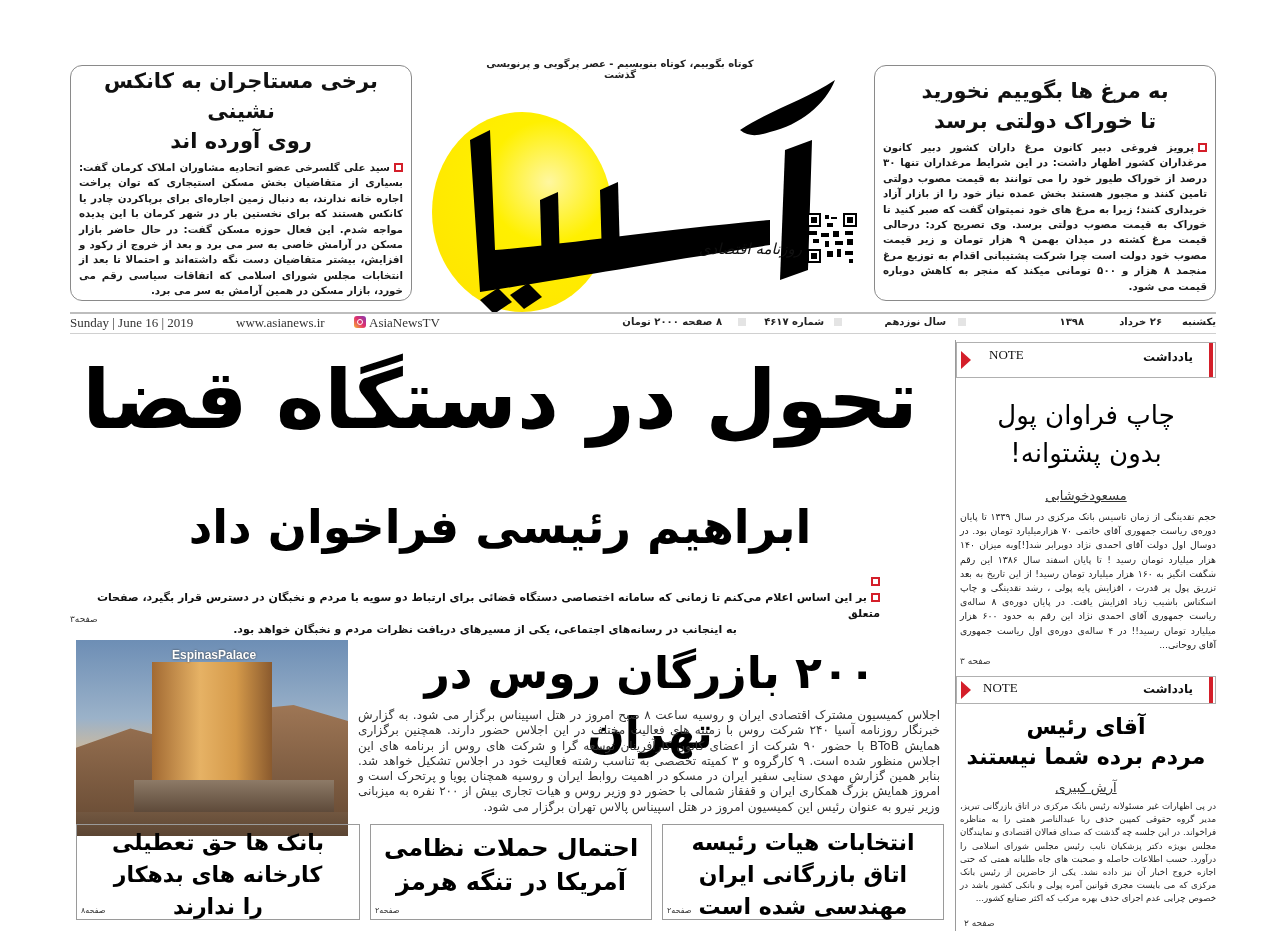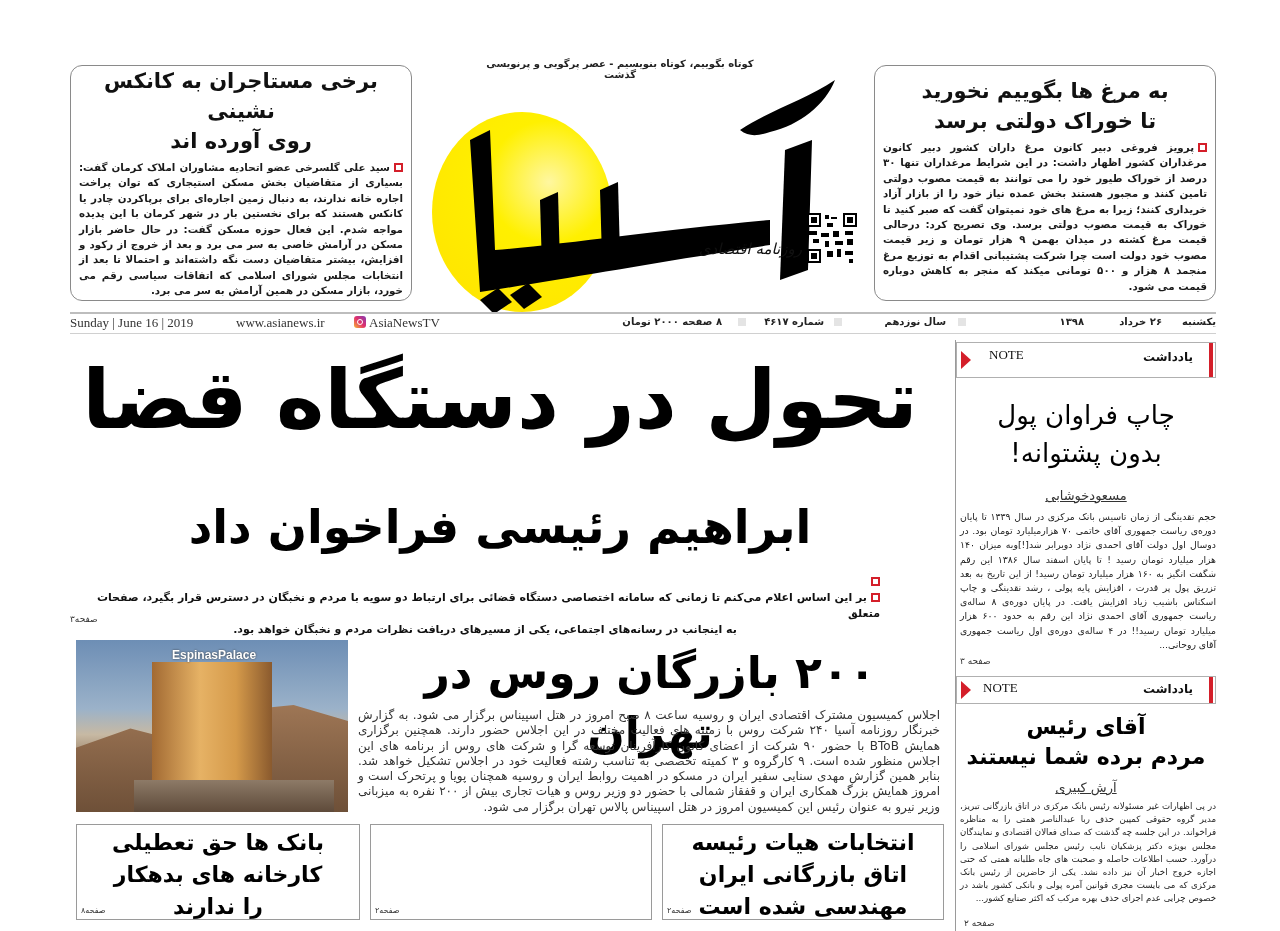--- a/index.html
+++ b/index.html
@@ -136,40 +136,44 @@
 <div class="abs headline-main" style="left:60px; top:345px; width:880px;">تحول در دستگاه قضا</div>
 <div class="abs headline-sub" style="left:150px; top:497px; width:700px;">ابراهیم رئیسی فراخوان داد</div>
 
 <div class="abs lead" style="left:90px; top:574px; width:790px;">
   <div><span class="bullet"></span></div>
   <div><span class="bullet"></span><span>بر این اساس اعلام می‌کنم تا زمانی که سامانه اختصاصی دستگاه قضائی برای ارتباط دو سویه با مردم و نخبگان در دسترس قرار بگیرد، صفحات متعلق</span></div>
   <div style="text-align:center;">به اینجانب در رسانه‌های اجتماعی، یکی از مسیرهای دریافت نظرات مردم و نخبگان خواهد بود.</div>
 </div>
 <div class="abs page-ref" style="left:70px; top:614px;">صفحه۳</div>
 
-<div class="abs photo" style="left:76px; top:640px; width:272px; height:172px; background: linear-gradient(180deg, #6d8eb5 0%, #9bb2c9 40%, #c7b9a3 55%, #8a6a4e 75%, #5b4533 100%);">
+<div class="abs photo" style="left:76px; top:640px; width:272px; height:196px; background: linear-gradient(180deg, #6d8eb5 0%, #9bb2c9 40%, #c7b9a3 55%, #8a6a4e 75%, #5b4533 100%);">
   <div style="position:absolute; left:0; top:65px; width:272px; height:107px; background: linear-gradient(180deg, #9e7655, #6e5038); clip-path: polygon(0 40%, 20% 22%, 40% 35%, 60% 5%, 80% 0%, 100% 15%, 100% 100%, 0 100%);"></div>
   <div style="position:absolute; left:76px; top:22px; width:120px; height:140px; background: linear-gradient(90deg, #a26a33 0%, #e6b265 40%, #d59a4a 70%, #8a5a2e 100%);"></div>
   <div style="position:absolute; left:58px; top:140px; width:200px; height:32px; background: linear-gradient(180deg, #8d7a67, #5e4a3a);"></div>
   <div style="position:absolute; left:96px; top:8px; font-family:'Liberation Sans', sans-serif; font-size:12px; color:#fff; font-weight:bold; text-shadow:0 0 2px #333;">EspinasPalace</div>
 </div>
 
 <div class="abs story-title" style="left:360px; top:643px; width:580px;">۲۰۰ بازرگان روس در تهران</div>
 <div class="abs story-body" style="left:358px; top:708px; width:582px;">اجلاس کمیسیون مشترک اقتصادی ایران و روسیه ساعت ۸ صبح امروز در هتل اسپیناس برگزار می شود. به گزارش خبرنگار روزنامه آسیا ۲۴۰ شرکت روس با زمینه های فعالیت مختلف در این اجلاس حضور دارند. همچنین برگزاری همایش BToB با حضور ۹۰ شرکت از اعضای کانون کارآفرینان توسعه گرا و شرکت های روس از برنامه های این اجلاس منظور شده است. ۹ کارگروه و ۳ کمیته تخصصی به تناسب رشته فعالیت خود در اجلاس تشکیل خواهد شد. بنابر همین گزارش مهدی سنایی سفیر ایران در مسکو در اهمیت روابط ایران و روسیه همچنان پویا و پرتحرک است و امروز همایش بزرگ همکاری ایران و قفقاز شمالی با حضور دو وزیر روس و هیات تجاری بیش از ۲۰۰ نفره به میزبانی وزیر نیرو به عنوان رئیس این کمیسیون امروز در هتل اسپیناس پالاس تهران برگزار می شود.</div>
 
 <div class="abs teaser" style="left:662px; top:824px; width:282px; height:96px;">
   <div class="teaser-title" style="margin-top:2px;">
     <div>انتخابات هیات رئیسه</div>
     <div>اتاق بازرگانی ایران</div>
     <div>مهندسی شده است</div>
   </div>
   <div class="abs teaser-ref" style="left:4px; bottom:4px;">صفحه۲</div>
 </div>
 
 <div class="abs teaser" style="left:370px; top:824px; width:282px; height:96px;">
+  <div class="teaser-title" style="margin-top:6px; font-size:24px; line-height:34px;">
+    <div>احتمال حملات نظامی</div>
+    <div>آمریکا در تنگه هرمز</div>
+  </div>
   <div class="abs teaser-ref" style="left:4px; bottom:4px;">صفحه۲</div>
 </div>
 
 <div class="abs teaser" style="left:76px; top:824px; width:284px; height:96px;">
   <div class="teaser-title" style="margin-top:2px;">
     <div>بانک ها حق تعطیلی</div>
     <div>کارخانه های بدهکار</div>
     <div>را ندارند</div>
   </div>
   <div class="abs teaser-ref" style="left:4px; bottom:4px;">صفحه۸</div>

